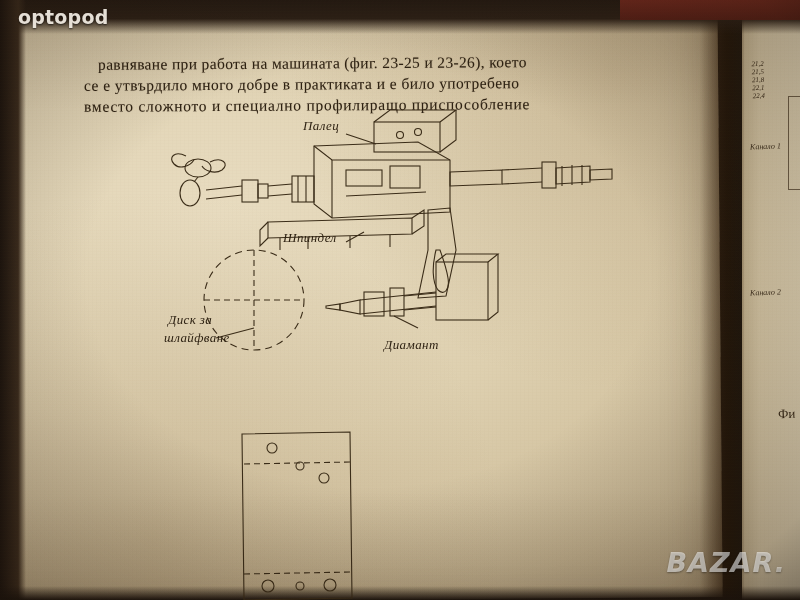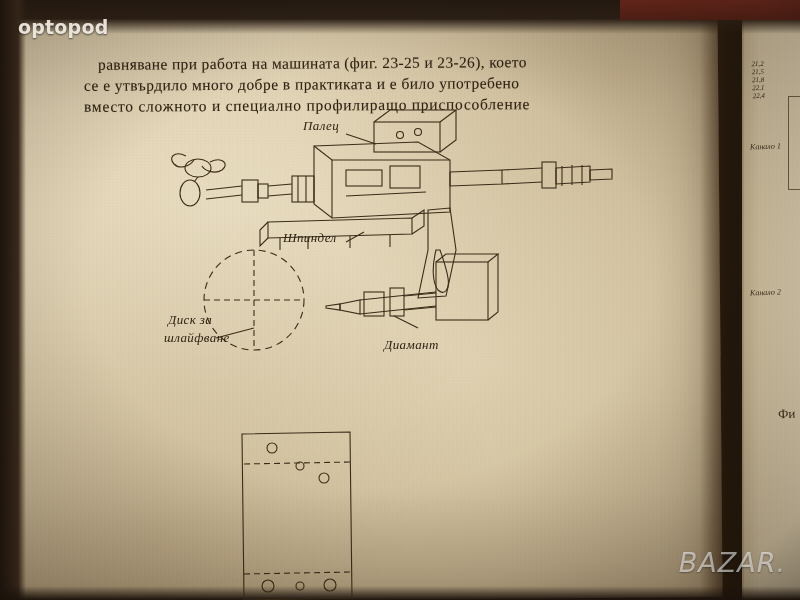--- a/index.html
+++ b/index.html
@@ -92,35 +92,35 @@
   .bottom-edge {
     position: absolute;
     left: 0; bottom: 0;
     width: 800px; height: 14px;
     background: linear-gradient(0deg, #1c140e 0%, rgba(28,20,14,0) 100%);
   }
 
   
   .wm-optopod {
     position: absolute;
-    left: 18px; top: 16px;
+    left: 18px; top: 6px;
     color: #efe9e0;
     font-family: "DejaVu Sans", sans-serif;
     font-size: 19px;
     font-weight: 700;
     letter-spacing: .2px;
     text-shadow: 0 1px 2px rgba(0,0,0,.6);
     opacity: .95;
   }
   .wm-bazar {
     position: absolute;
     right: 14px; bottom: 22px;
     font-family: "DejaVu Sans", sans-serif;
     font-size: 27px;
-    font-weight: 400;
+    font-weight: 700;
     font-style: italic;
     color: rgba(255,255,255,0.55);
     letter-spacing: 1px;
     text-shadow: 0 1px 2px rgba(0,0,0,.35);
   }
   .wm-bazar .bg-dot {
     color: rgba(255,255,255,0.45);
   }
 
   

